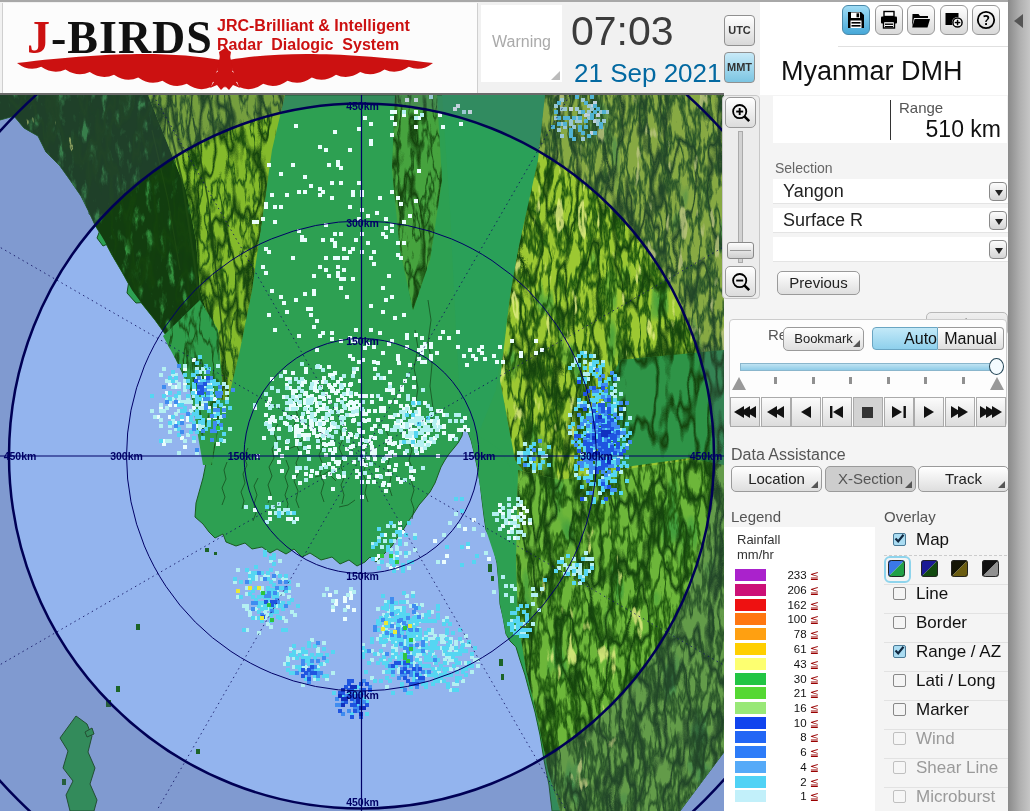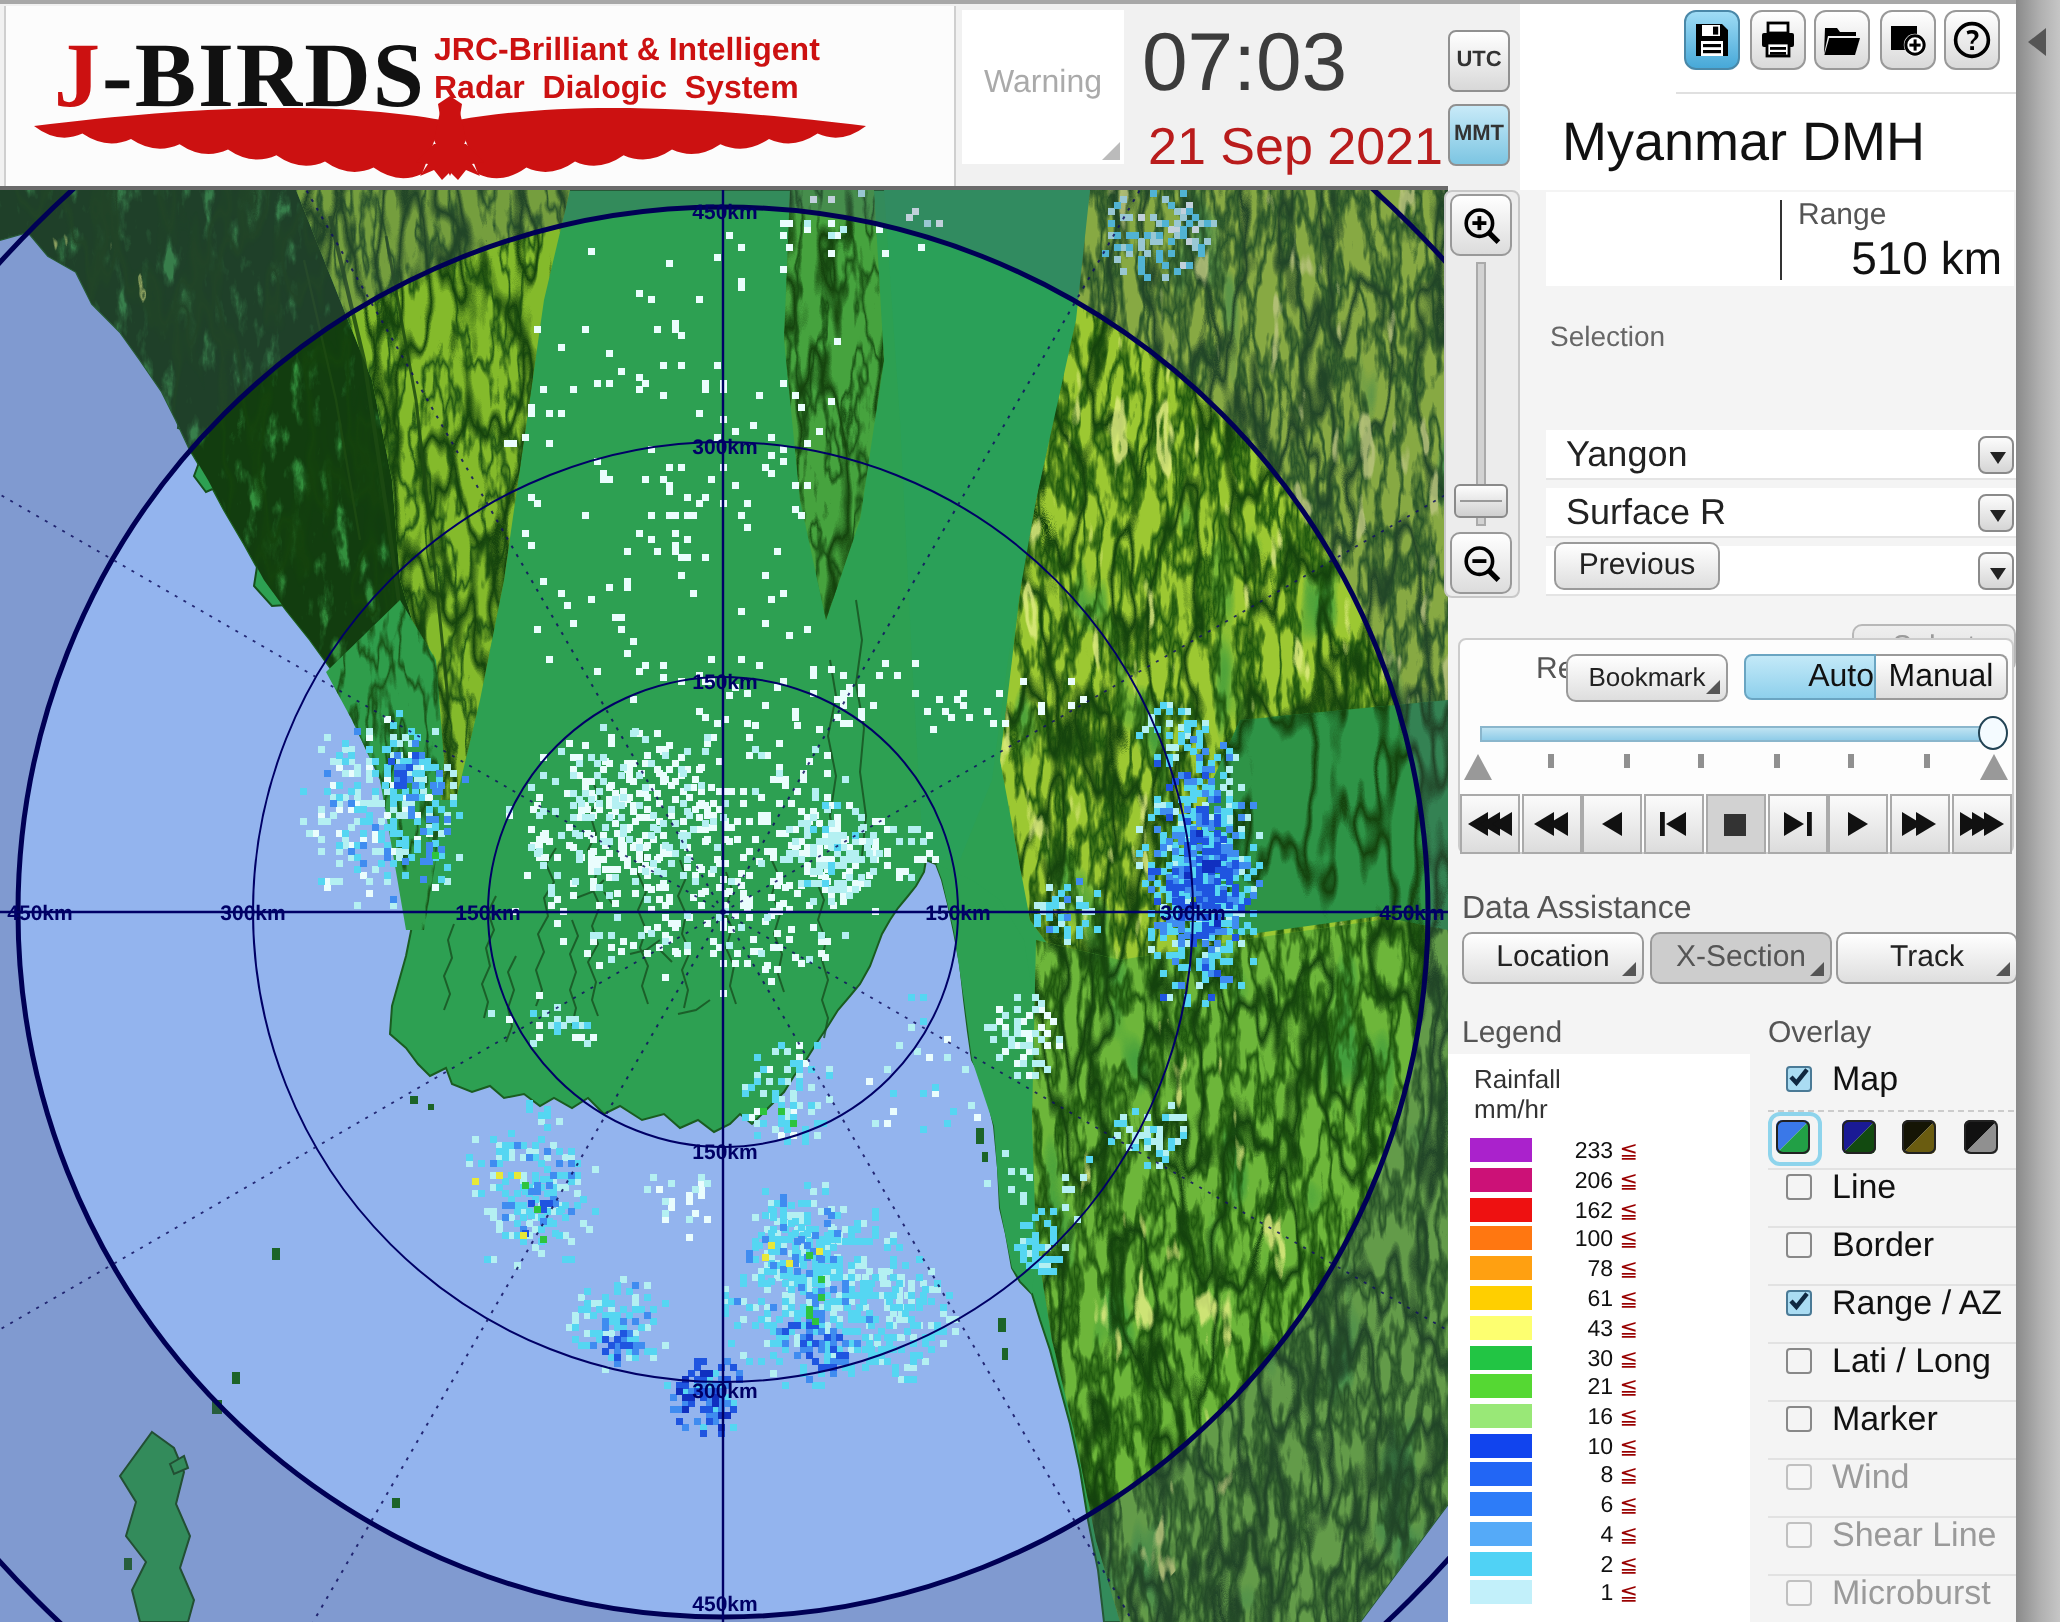--- a/index.html
+++ b/index.html
@@ -7,21 +7,21 @@
 
 #topbar { position:absolute; left:0; top:0; width:1030px; height:95px; background:#f1f1f1; border-top:2px solid #a8a8a8; }
 #logo { position:absolute; left:2px; top:1px; width:476px; height:92px; background:#fcfcfc; border:1px solid #cfcfcf; border-top:none; }
 #jbirds { position:absolute; left:24px; top:8px; font-family:"Liberation Serif",serif; font-weight:bold; font-size:46px; letter-spacing:1px; color:#111; }
 #jbirds .j { color:#cc1111; }
 .jrc { position:absolute; left:214px; font-weight:bold; font-size:16px; color:#cc1111; letter-spacing:0px; }
 #warnbox { position:absolute; left:481px; top:3px; width:81px; height:77px; background:#fff; }
 #warnbox span { position:absolute; left:0; right:0; top:28px; text-align:center; color:#aaa; font-size:16px; }
 #warncorner { position:absolute; right:2px; bottom:2px; width:0; height:0; border-left:9px solid transparent; border-bottom:9px solid #bbb; }
 #time { position:absolute; left:571px; top:6px; font-size:41px; color:#3c3c3c; letter-spacing:0; }
-#date { position:absolute; left:574px; top:56px; font-size:26px; color:#b91c1c; }
+#date { position:absolute; left:574px; top:56px; font-size:26px; color:#0369a1; }
 .zone { position:absolute; left:724px; width:31px; height:31px; border:1px solid #909090; border-radius:4px; text-align:center; font-size:11px; font-weight:bold; line-height:29px; color:#333; }
 #utc { top:13px; background:linear-gradient(#ffffff,#d8d8d8); }
 #mmt { top:50px; background:linear-gradient(#c8eaf8,#7cc5e2); }
 #rpanel-top { position:absolute; left:760px; top:0; width:248px; height:95px; background:#fff; }
 .tbtn { position:absolute; top:3px; width:28px; height:30px; border:1px solid #999; border-radius:6px; background:linear-gradient(#ffffff,#d9d9d9); display:flex; align-items:center; justify-content:center; }
 .tbtn.blue { background:linear-gradient(#9fdcf5,#47a8d8); border-color:#4a88a8; }
 #tb-sep { position:absolute; left:838px; top:44px; width:170px; height:0; border-top:1px solid #e0e0e0; }
 #dmh { position:absolute; left:781px; top:54px; font-size:27px; color:#111; }
 #topline2 { position:absolute; left:0; top:93px; width:724px; height:2px; background:#6a6a6a; }
 
@@ -31,21 +31,21 @@
 .zbtn { position:absolute; left:725px; width:31px; height:31px; background:linear-gradient(#ffffff,#dcdcdc); border:1px solid #999; border-radius:5px; display:flex; align-items:center; justify-content:center; }
 #ztrack { position:absolute; left:738px; top:131px; width:5px; height:132px; background:#d2d2d2; border:1px solid #aaa; }
 #zthumb { position:absolute; left:727px; top:242px; width:27px; height:17px; background:linear-gradient(#fdfdfd,#cfcfcf); border:1px solid #8a8a8a; border-radius:3px; }
 #zthumb::after { content:""; position:absolute; left:2px; right:2px; top:7px; border-top:1px solid #999; }
 
 #rangebox { position:absolute; left:773px; top:96px; width:234px; height:47px; background:#fff; }
 #rangediv { position:absolute; left:890px; top:100px; width:1px; height:40px; background:#333; }
 #rangelab { position:absolute; left:899px; top:99px; font-size:15px; color:#555; }
 #rangeval { position:absolute; right:29px; top:116px; font-size:23px; color:#111; }
 #sel-lab { position:absolute; left:775px; top:160px; font-size:14px; color:#666; }
-.drop { position:absolute; left:773px; width:236px; height:25px; background:#fff; border-bottom:1px solid #e4e4e4;margin-top:36px; }
+.drop { position:absolute; left:773px; width:236px; height:25px; background:#fff; border-bottom:1px solid #e4e4e4; }
 .droptxt { position:absolute; left:10px; top:2px; font-size:18px; color:#222; }
 .dbtn { position:absolute; right:2px; top:3px; width:18px; height:19px; background:linear-gradient(#fcfcfc,#d5d5d5); border:1px solid #8a8a8a; border-radius:4px; }
 .dbtn::after { content:""; position:absolute; left:4.5px; top:7px; border-left:4px solid transparent; border-right:4px solid transparent; border-top:6px solid #222; }
 .btn { position:absolute; height:24px; background:linear-gradient(#ffffff,#dedede); border:1px solid #9a9a9a; border-radius:5px; text-align:center; font-size:15px; color:#222; line-height:22px; }
 .btn.dis { color:#9a9a9a; background:linear-gradient(#efefef,#dcdcdc); border-color:#b8b8b8;margin-top:41px; }
 .btn.gray { background:#cdcdcd; border-color:#9a9a9a; }
 .cornertri::after { content:""; position:absolute; right:3px; bottom:3px; width:0; height:0; border-left:7px solid transparent; border-bottom:7px solid #555; }
 
 #replaybox { position:absolute; left:729px; top:319px; width:278px; height:108px; background:#fdfdfd; border:1px solid #ccc; border-radius:4px; }
 #replaylab { position:absolute; left:734px; top:326px; font-size:15px; color:#555;margin-left:34px; }

